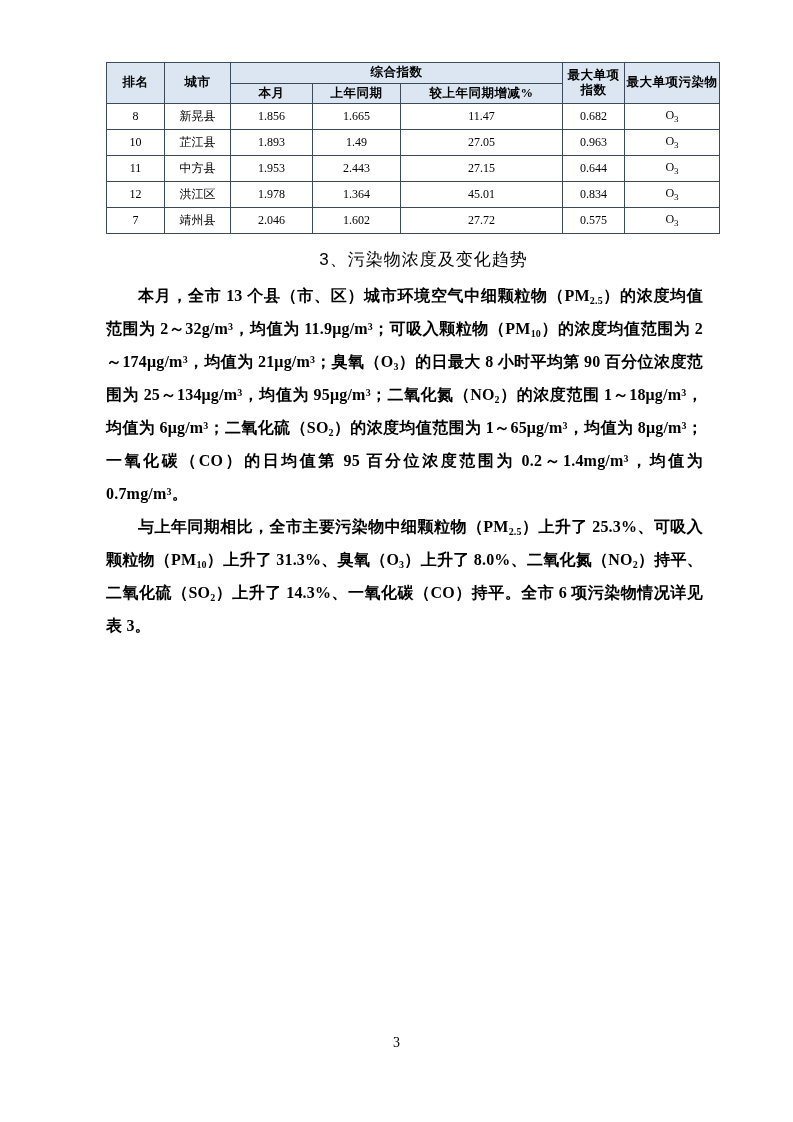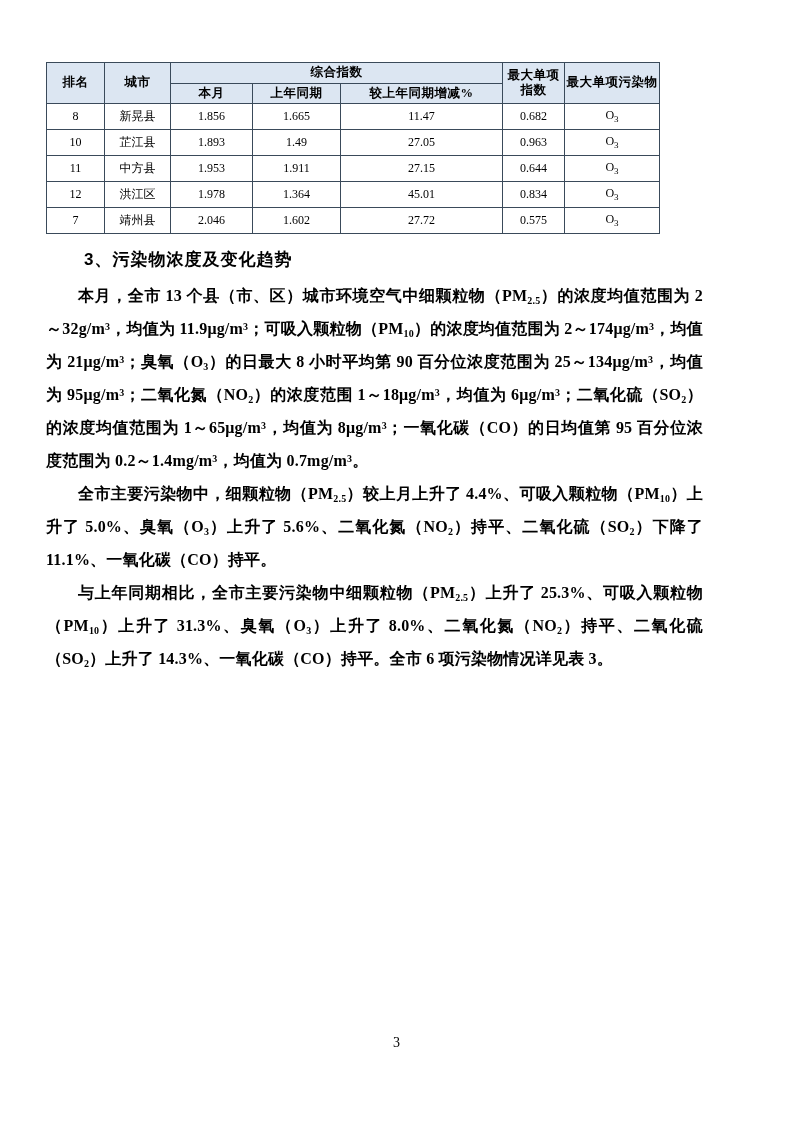--- a/index.html
+++ b/index.html
@@ -14,21 +14,21 @@
     color: #000000;
     position: relative;
     overflow: hidden;
   }
   .page {
     position: absolute;
     left: 0; top: 0;
     width: 793px;
     height: 1122px;
     box-sizing: border-box;
-    padding: 62px 90px 0 46px;
+    padding: 62px 90px 0 106px;
   }
 
   
   table.rank-table {
     border-collapse: collapse;
     width: 613px;
     margin: 0 0 0 0;
     table-layout: fixed;
   }
   table.rank-table td, table.rank-table th {
@@ -56,25 +56,26 @@
   .col-prev { width: 88px; }
   .col-chg  { width: 162px; }
   .col-max  { width: 62px; }
   .col-item { width: 95px; }
 
   .sub { font-size: 9px; vertical-align: sub; }
 
   
   h2.section-title {
     font-family: "Liberation Sans", "DejaVu Sans", sans-serif;
-    font-weight: bold;
+    font-weight: normal;
     font-size: 17px;
     margin: 14px 0 8px 0;
     padding-left: 38px;
     letter-spacing: 1px;
+    text-align: center;
   }
   p.body-text {
     font-size: 16px;
     line-height: 33px;
     margin: 0;
     text-align: justify;
     text-justify: inter-ideograph;
     text-indent: 2em;
     letter-spacing: 0.2px;
     font-weight: bold;
@@ -148,21 +149,21 @@
         <td>1.893</td>
         <td>1.49</td>
         <td>27.05</td>
         <td>0.963</td>
         <td>O<span class="sub">3</span></td>
       </tr>
       <tr>
         <td>11</td>
         <td>中方县</td>
         <td>1.953</td>
-        <td>1.911</td>
+        <td>2.443</td>
         <td>27.15</td>
         <td>0.644</td>
         <td>O<span class="sub">3</span></td>
       </tr>
       <tr>
         <td>12</td>
         <td>洪江区</td>
         <td>1.978</td>
         <td>1.364</td>
         <td>45.01</td>
@@ -177,18 +178,17 @@
         <td>27.72</td>
         <td>0.575</td>
         <td>O<span class="sub">3</span></td>
       </tr>
     </tbody>
   </table>
 
   <h2 class="section-title">3、污染物浓度及变化趋势</h2>
 
   <p class="body-text">本月，全市 13 个县（市、区）城市环境空气中细颗粒物（PM<sub>2.5</sub>）的浓度均值范围为 2～32g/m<sup>3</sup>，均值为 11.9μg/m<sup>3</sup>；可吸入颗粒物（PM<sub>10</sub>）的浓度均值范围为 2～174μg/m<sup>3</sup>，均值为 21μg/m<sup>3</sup>；臭氧（O<sub>3</sub>）的日最大 8 小时平均第 90 百分位浓度范围为 25～134μg/m<sup>3</sup>，均值为 95μg/m<sup>3</sup>；二氧化氮（NO<sub>2</sub>）的浓度范围 1～18μg/m<sup>3</sup>，均值为 6μg/m<sup>3</sup>；二氧化硫（SO<sub>2</sub>）的浓度均值范围为 1～65μg/m<sup>3</sup>，均值为 8μg/m<sup>3</sup>；一氧化碳（CO）的日均值第 95 百分位浓度范围为 0.2～1.4mg/m<sup>3</sup>，均值为 0.7mg/m<sup>3</sup>。</p>
-  <p class="body-text">全市主要污染物中，细颗粒物（PM<sub>2.5</sub>）较上月上升了 4.4%、可吸入颗粒物（PM<sub>10</sub>）上升了 5.0%、臭氧（O<sub>3</sub>）上升了 5.6%、二氧化氮（NO<sub>2</sub>）持平、二氧化硫（SO<sub>2</sub>）下降了 11.1%、一氧化碳（CO）持平。</p>
   <p class="body-text">与上年同期相比，全市主要污染物中细颗粒物（PM<sub>2.5</sub>）上升了 25.3%、可吸入颗粒物（PM<sub>10</sub>）上升了 31.3%、臭氧（O<sub>3</sub>）上升了 8.0%、二氧化氮（NO<sub>2</sub>）持平、二氧化硫（SO<sub>2</sub>）上升了 14.3%、一氧化碳（CO）持平。全市 6 项污染物情况详见表 3。</p>
 
 </div>
 
 <div class="page-number">3</div>
 
 </body></html>

